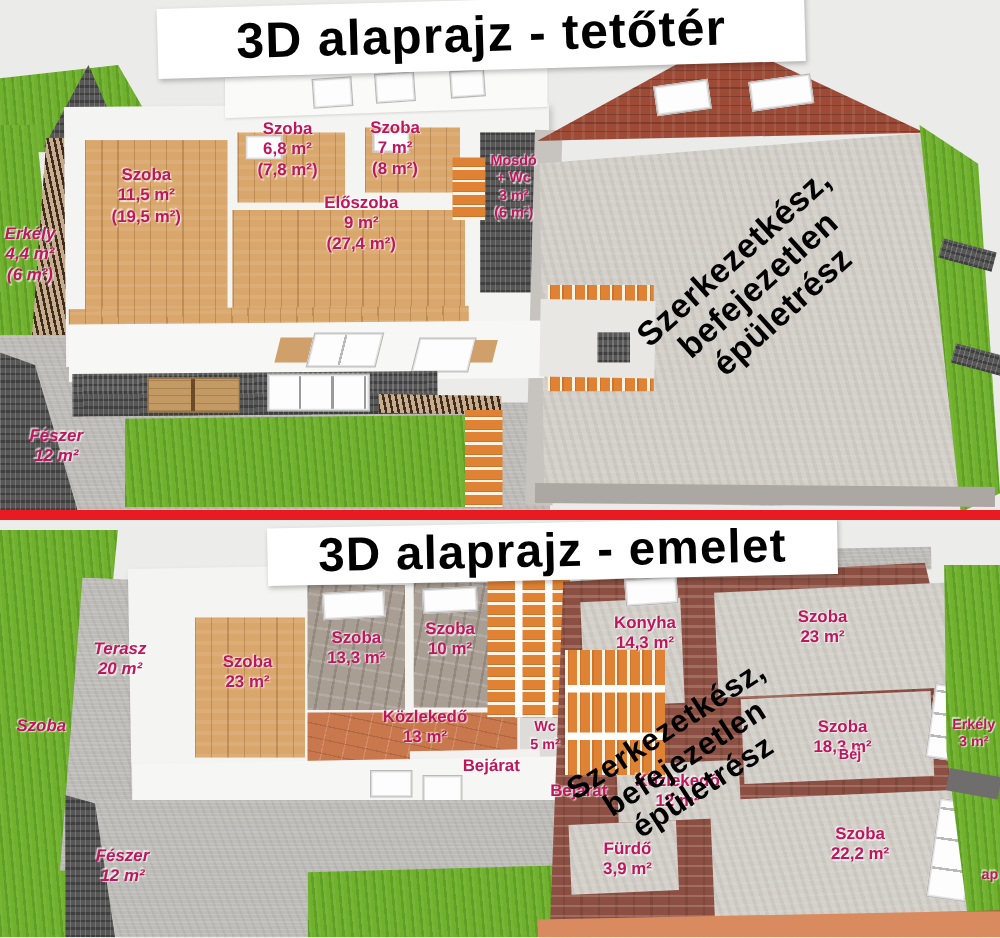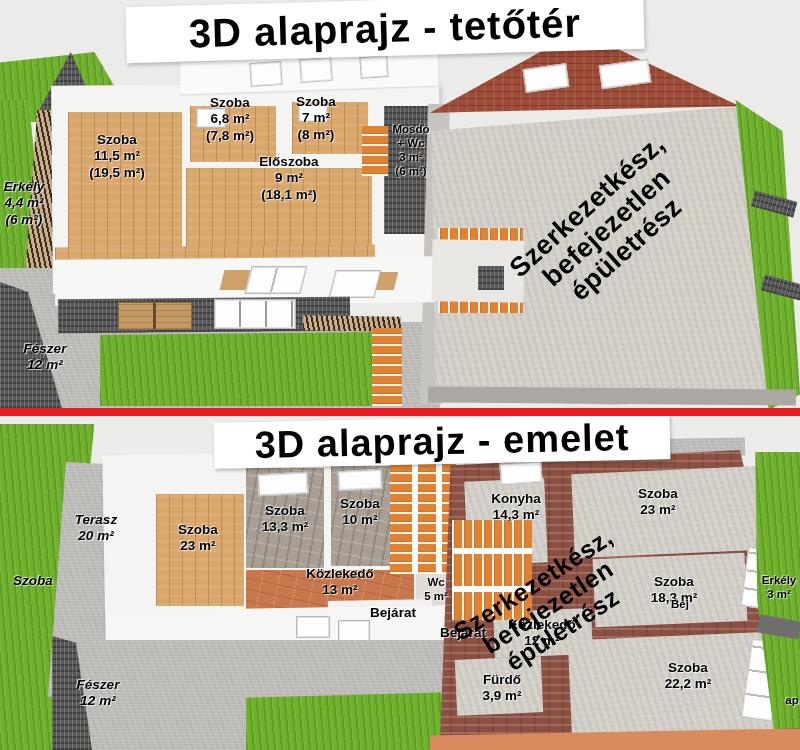--- a/index.html
+++ b/index.html
@@ -36,21 +36,21 @@
     repeating-linear-gradient(90deg,#fff3e3 0 2px,rgba(0,0,0,.10) 2px 3px,transparent 3px 10px);}
   .slate{background-color:#575757;background-image:
     repeating-linear-gradient(90deg,rgba(255,255,255,.18) 0 1px,transparent 1px 4px),
     repeating-linear-gradient(0deg,rgba(0,0,0,.28) 0 2px,transparent 2px 6px);}
   .hatch{background:repeating-linear-gradient(78deg,#402c1c 0 2px,#c6ad8e 2px 5px);}
   .white{background:#f4f4f2;}
   .shadow{box-shadow:2px 3px 5px rgba(0,0,0,.18);}
   .winpane{background:#fdfdfd;border:1px solid #b9b9b9;box-shadow:inset 0 0 0 1px #e3e3e3;}
   
   .lbl{position:absolute;transform:translate(-50%,-50%);font-weight:bold;font-size:13.5px;
-       line-height:1.22;color:#000000;text-align:center;white-space:pre-line;
+       line-height:1.22;color:#be185d;text-align:center;white-space:pre-line;
        text-shadow:1px 1px 1px rgba(255,255,255,.75),-1px -1px 1px rgba(255,255,255,.75);z-index:40;}
   .lbl.sm{font-size:11.5px;}
   .lbl.it{font-style:italic;}
   .banner{position:absolute;background:#fff;box-shadow:1px 2px 4px rgba(0,0,0,.25);
           display:flex;align-items:center;justify-content:center;z-index:60;}
   .banner span{font-weight:bold;color:#000;letter-spacing:1px;}
   .note{position:absolute;font-weight:bold;color:#000;text-align:center;line-height:1.08;
         white-space:pre-line;z-index:50;letter-spacing:.5px;}
   .divider{position:absolute;left:0;top:408px;width:800px;height:8px;background:#e81b22;z-index:70;}
 </style>
@@ -120,21 +120,21 @@
 11,5 m²
 (19,5 m²)</div>
     <div class="lbl" style="left:230px;top:120px;">Szoba
 6,8 m²
 (7,8 m²)</div>
     <div class="lbl" style="left:316px;top:119px;">Szoba
 7 m²
 (8 m²)</div>
     <div class="lbl" style="left:289px;top:179px;">Előszoba
 9 m²
-(18,1 m²)</div>
+(27,4 m²)</div>
     <div class="lbl sm" style="left:411px;top:150px;">Mosdó
 + Wc
 3 m²
 (6 m²)</div>
     <div class="lbl it" style="left:45px;top:357px;">Fészer
 12 m²</div>
     <div class="note" style="left:607px;top:228px;transform:translate(-50%,-50%) rotate(-42deg);font-size:27px;">Szerkezetkész,
 befejezetlen épületrész</div>
 
     <div class="banner" style="left:126px;top:0;width:518px;height:56px;transform:rotate(-1.6deg);">

